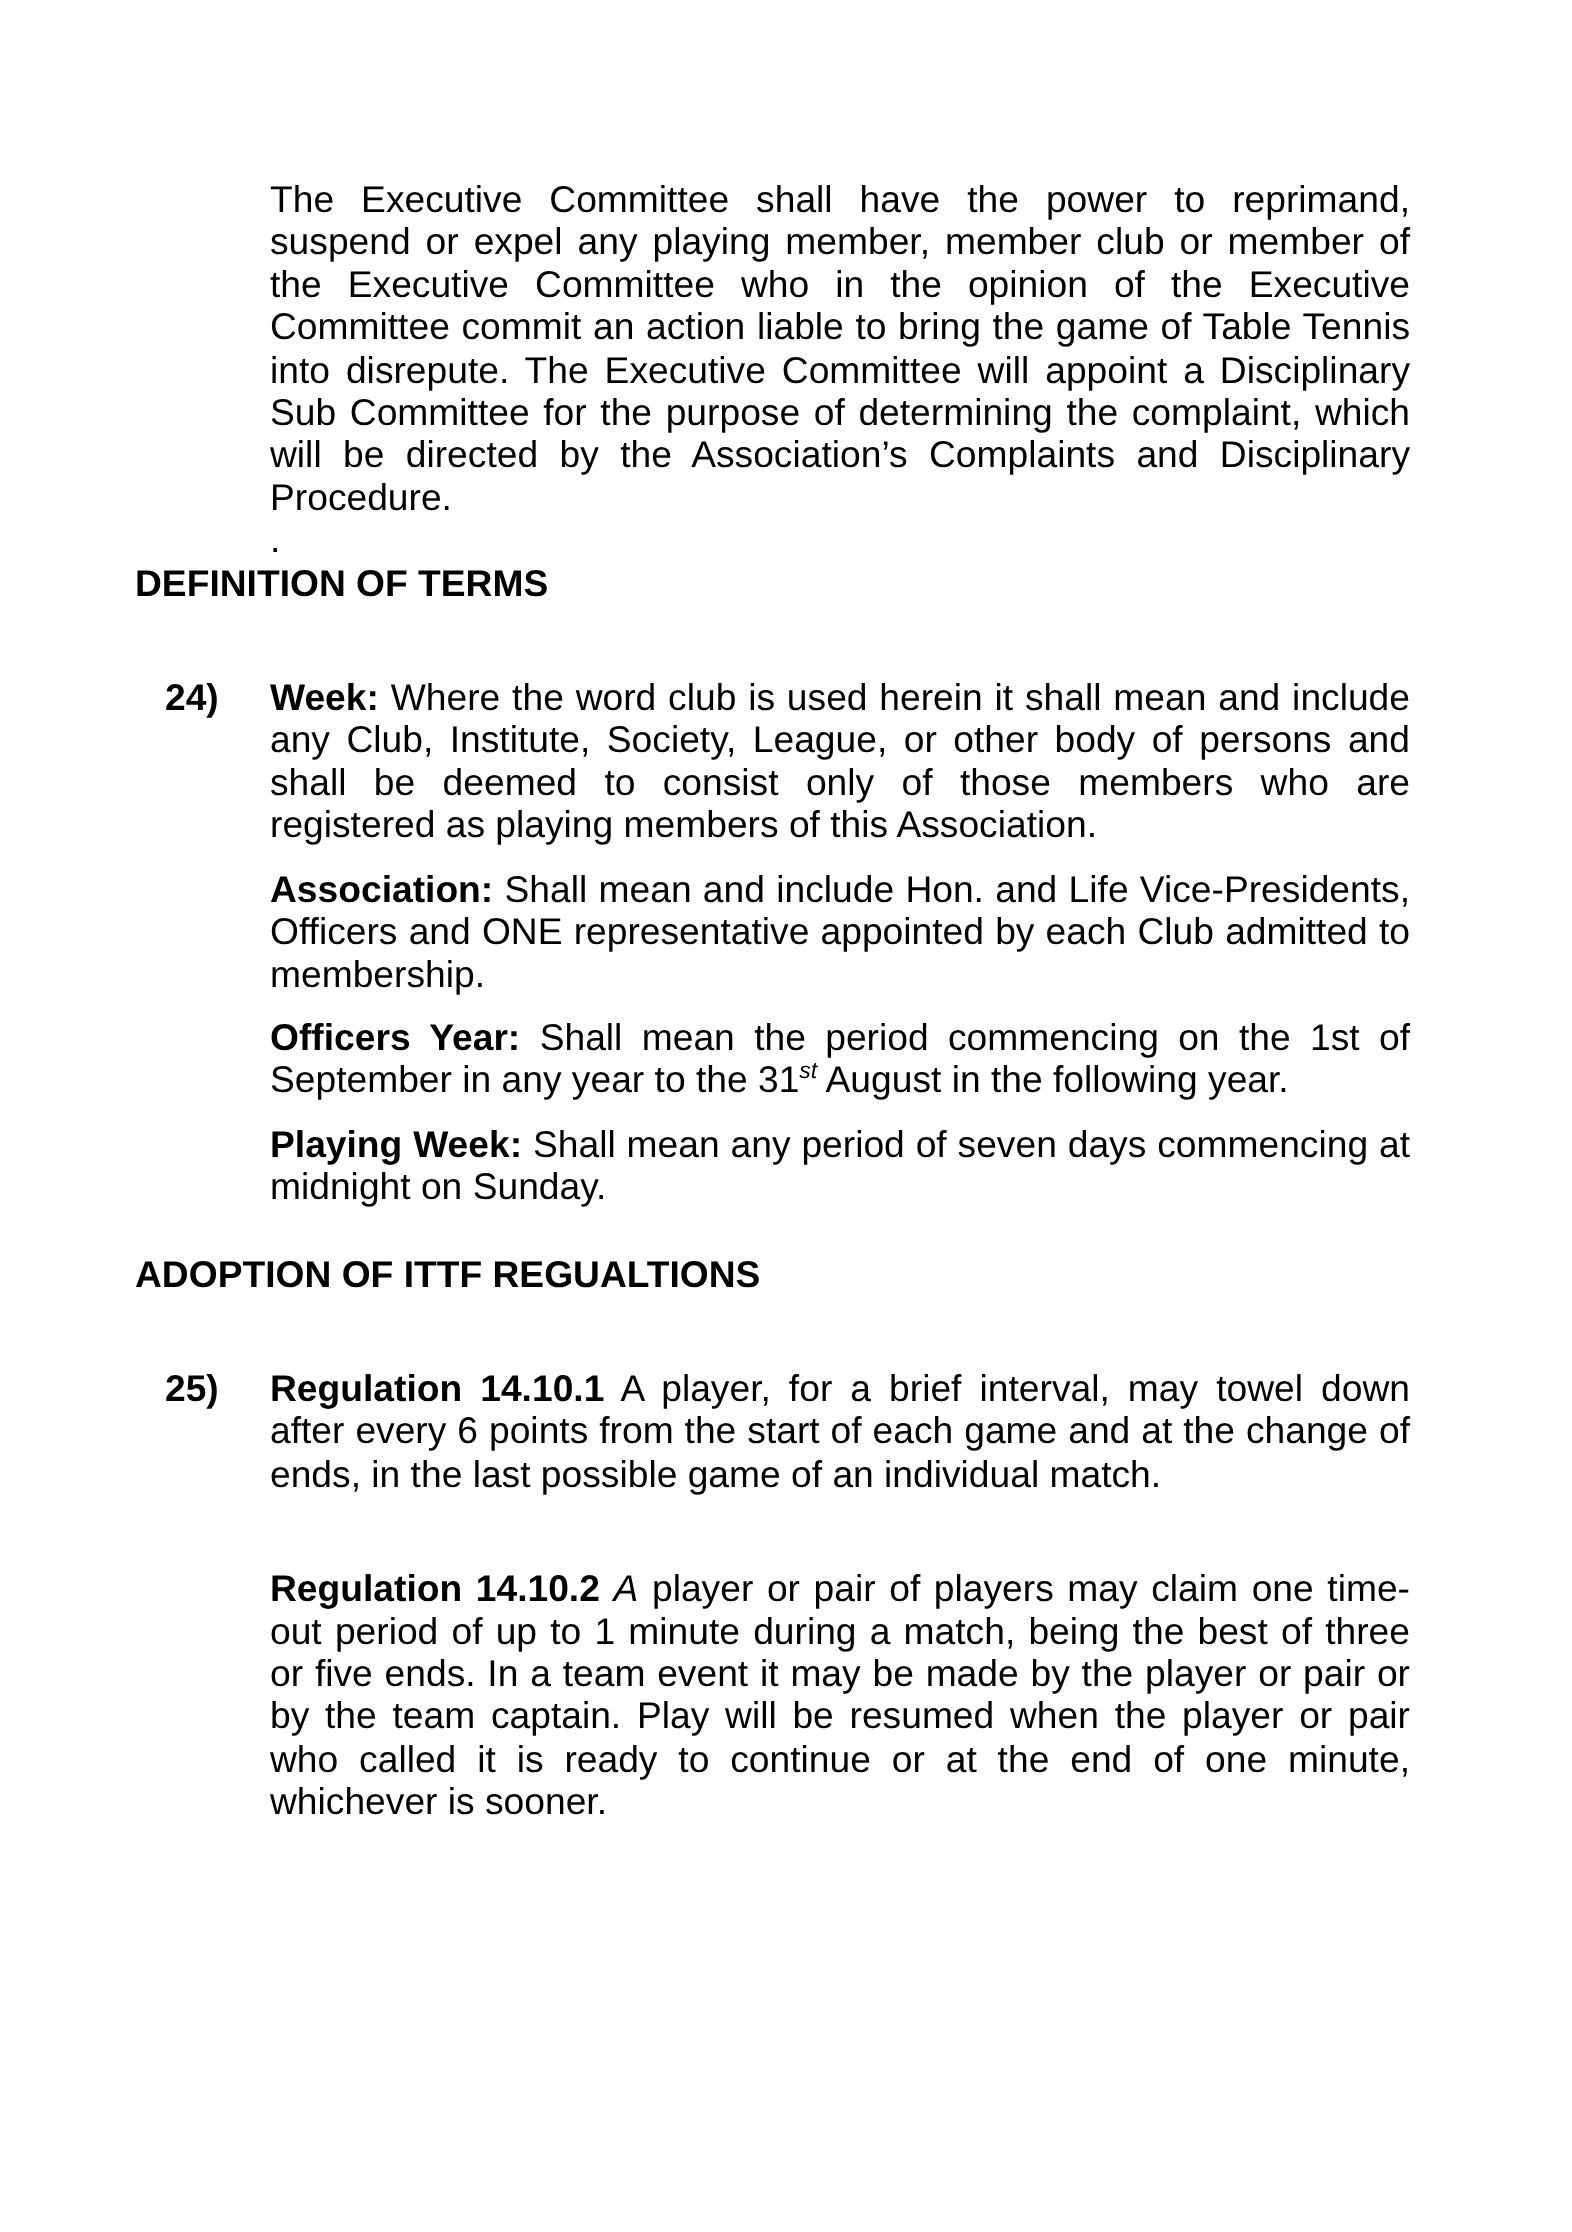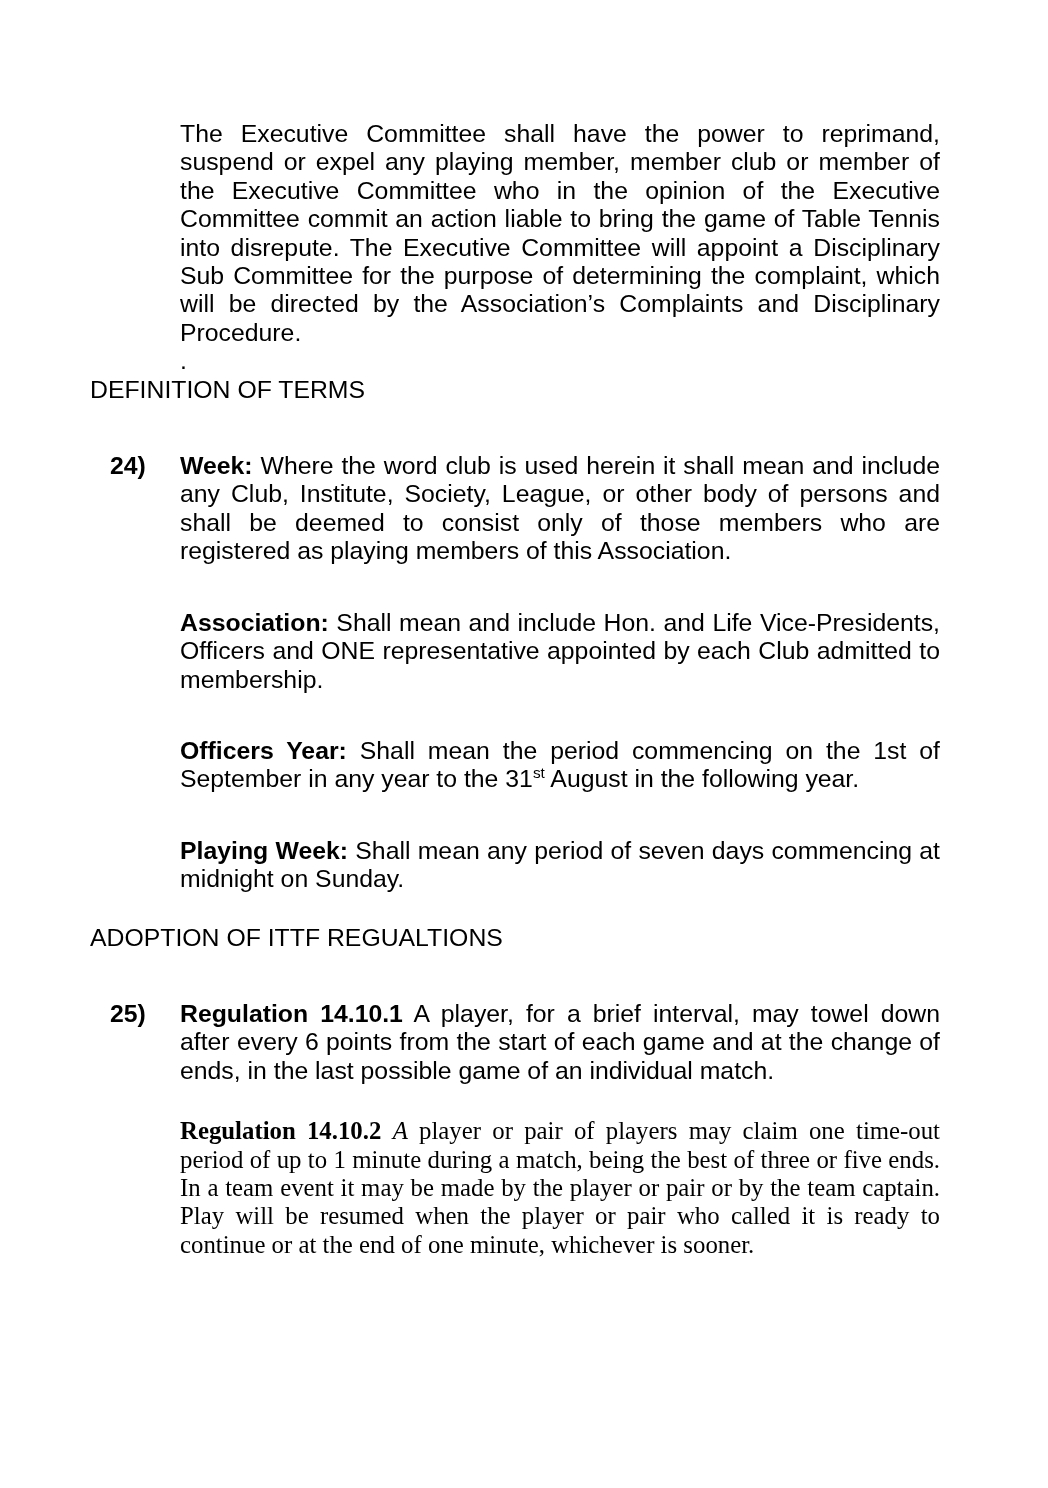--- a/index.html
+++ b/index.html
@@ -23,36 +23,37 @@
   .para, .heading, .numbered {
     margin: 0;
     padding: 0;
     font-size: inherit;
     line-height: inherit;
   }
   .indent { margin-left: 90px; }
   .justify { text-align: justify; }
   .bold { font-weight: bold; }
   .italic { font-style: italic; }
-  .heading { font-weight: normal; }
+  .heading { font-weight: bold; }
   .h-def { margin: 0 0 33px 0; }
   .h-adopt { margin: 30px 0 32px 0; }
   .numbered { position: relative; margin-left: 90px; margin-top: 48px; }
   .num {
     position: absolute;
     left: -70px;
     top: 0;
     font-weight: bold;
   }
-  .gap { margin-top: 43px; }
-  .gap32 { margin-top: 32px; font-family: Liberation Serif, serif; }
+  .gap { margin-top: 14px; }
+  .gap32 { margin-top: 48px; }
   sup {
     font-size: 62%;
     line-height: 0;
     vertical-align: super;
+    font-style: italic;
   }
 </style>
 </head>
 <body>
 
 <div class="page">
 
   <p class="para indent justify">The Executive Committee shall have the power to reprimand, suspend or expel any playing member, member club or member of the Executive Committee who in the opinion of the Executive Committee commit an action liable to bring the game of Table Tennis into disrepute. The Executive Committee will appoint a Disciplinary Sub Committee for the purpose of determining the complaint, which will be directed by the Association’s Complaints and Disciplinary Procedure.</p>
 
   <p class="para indent">.</p>

